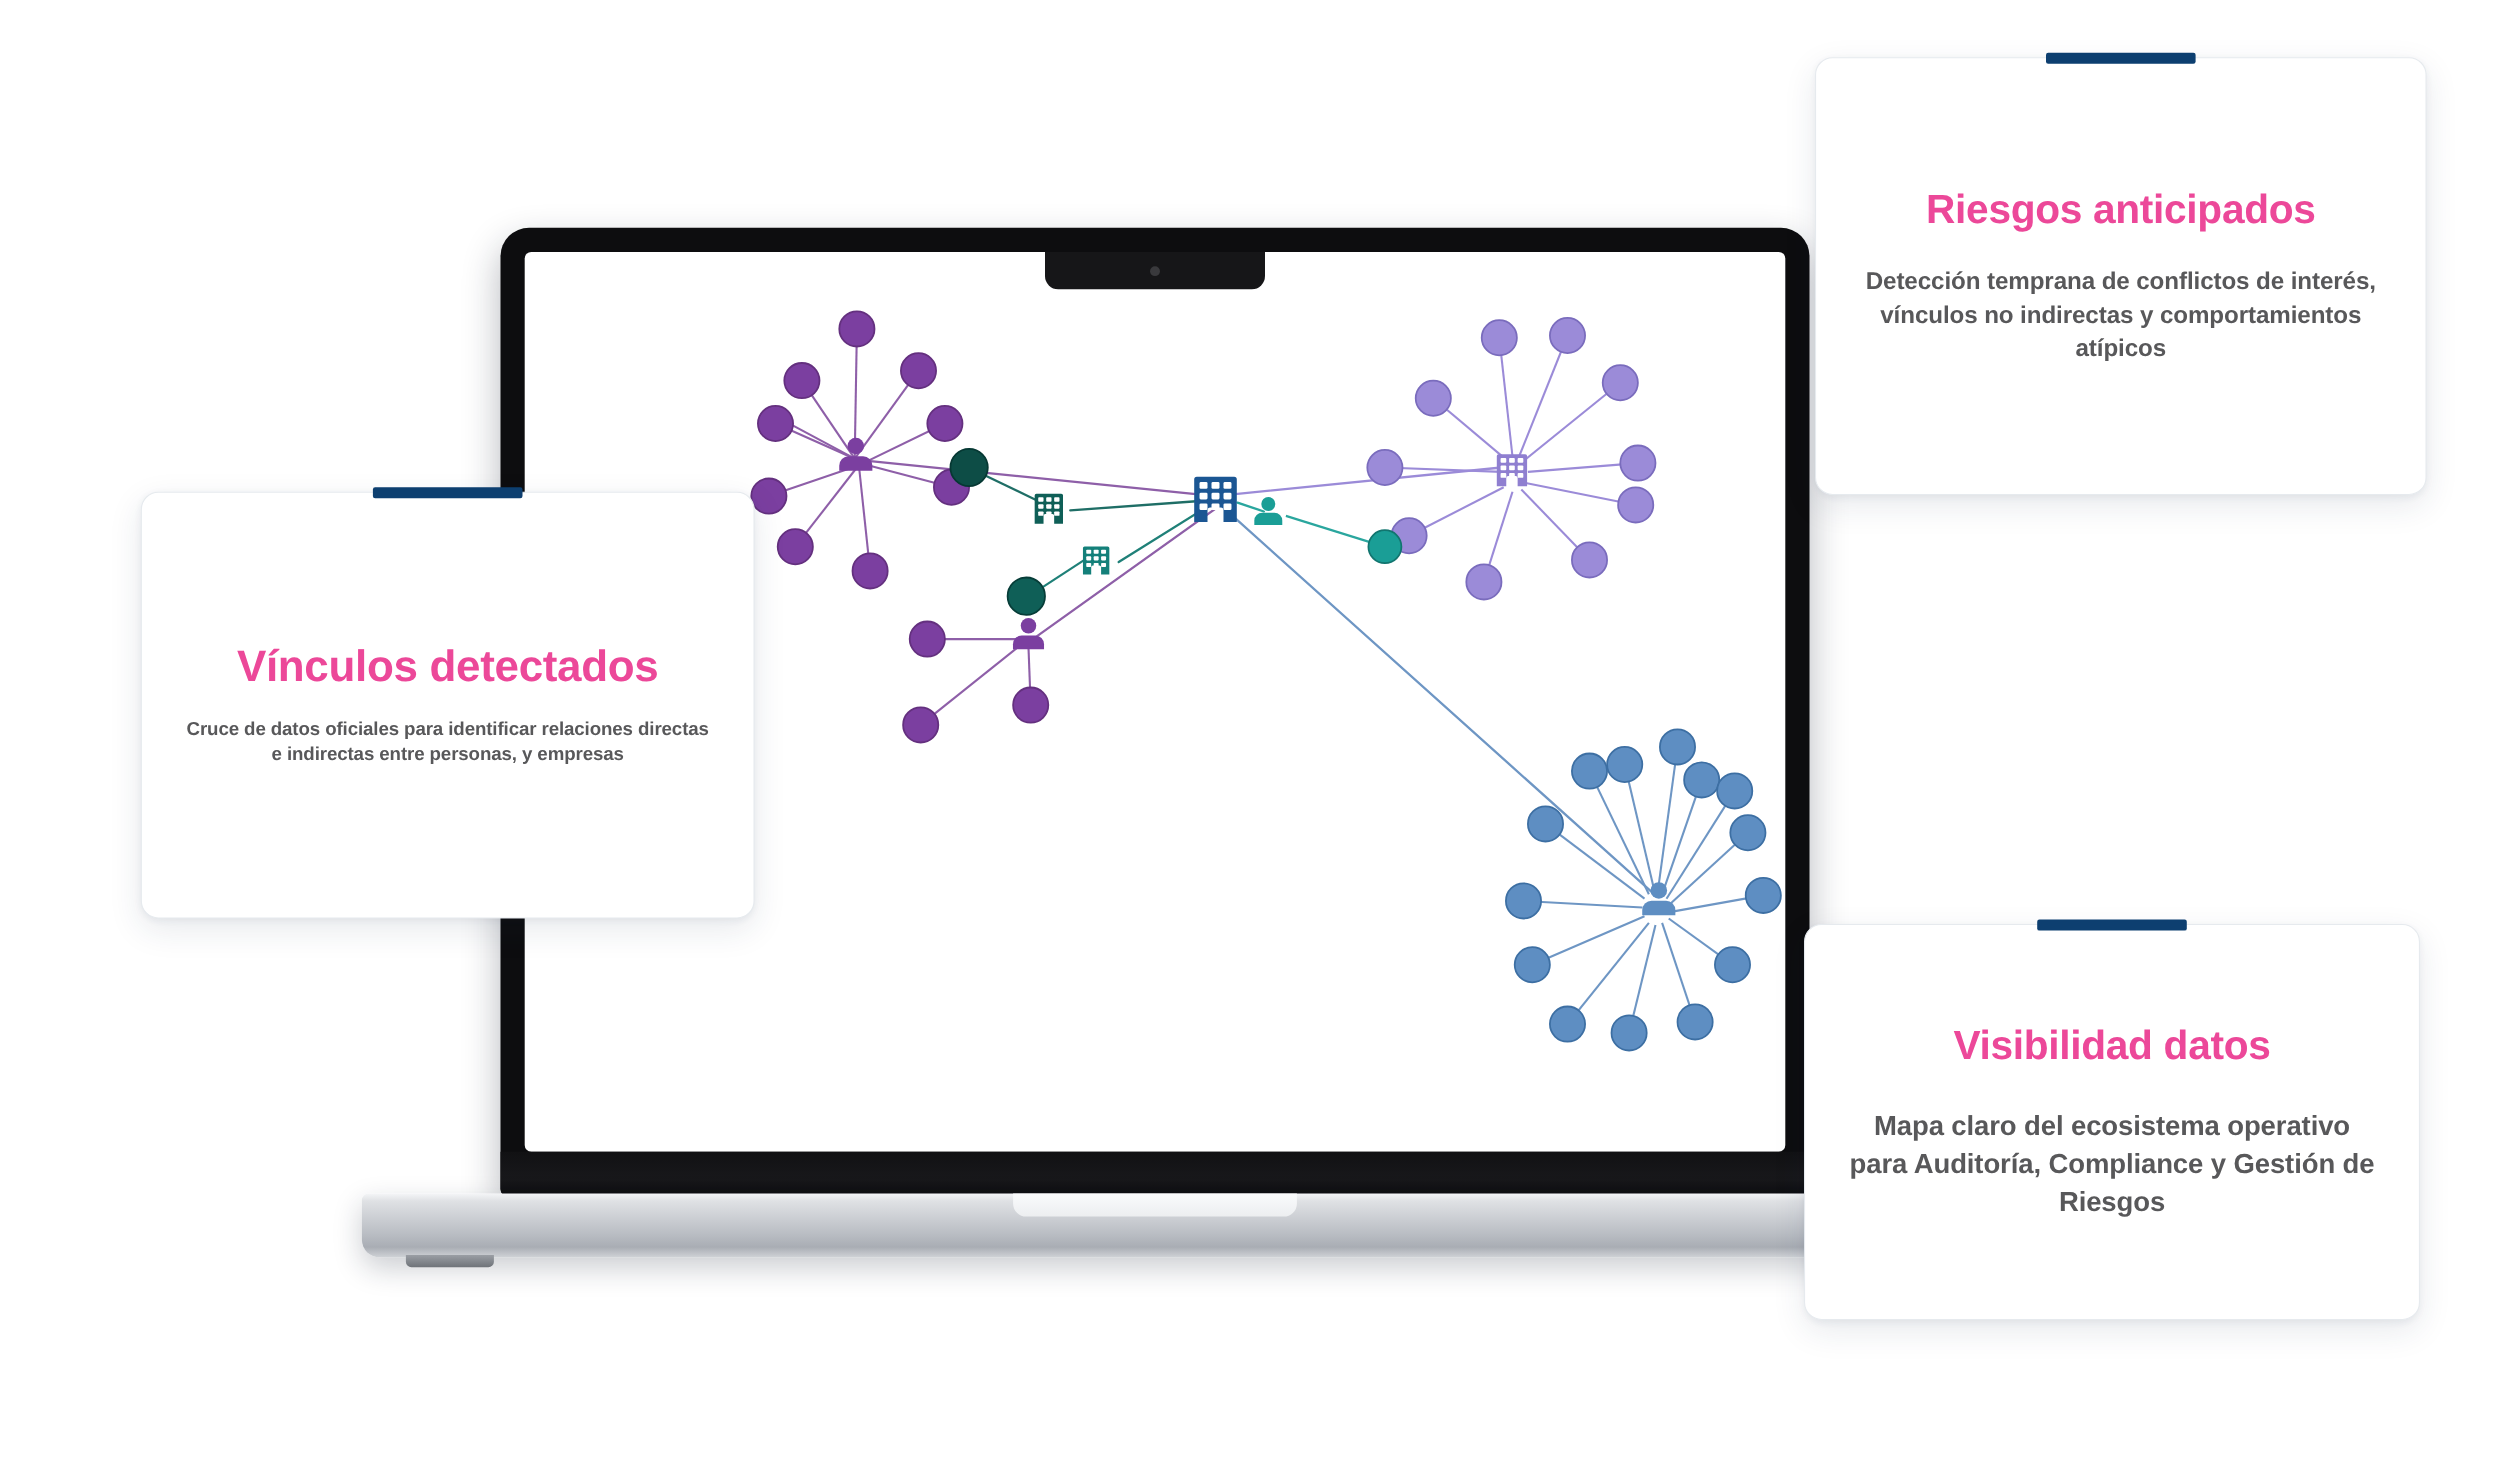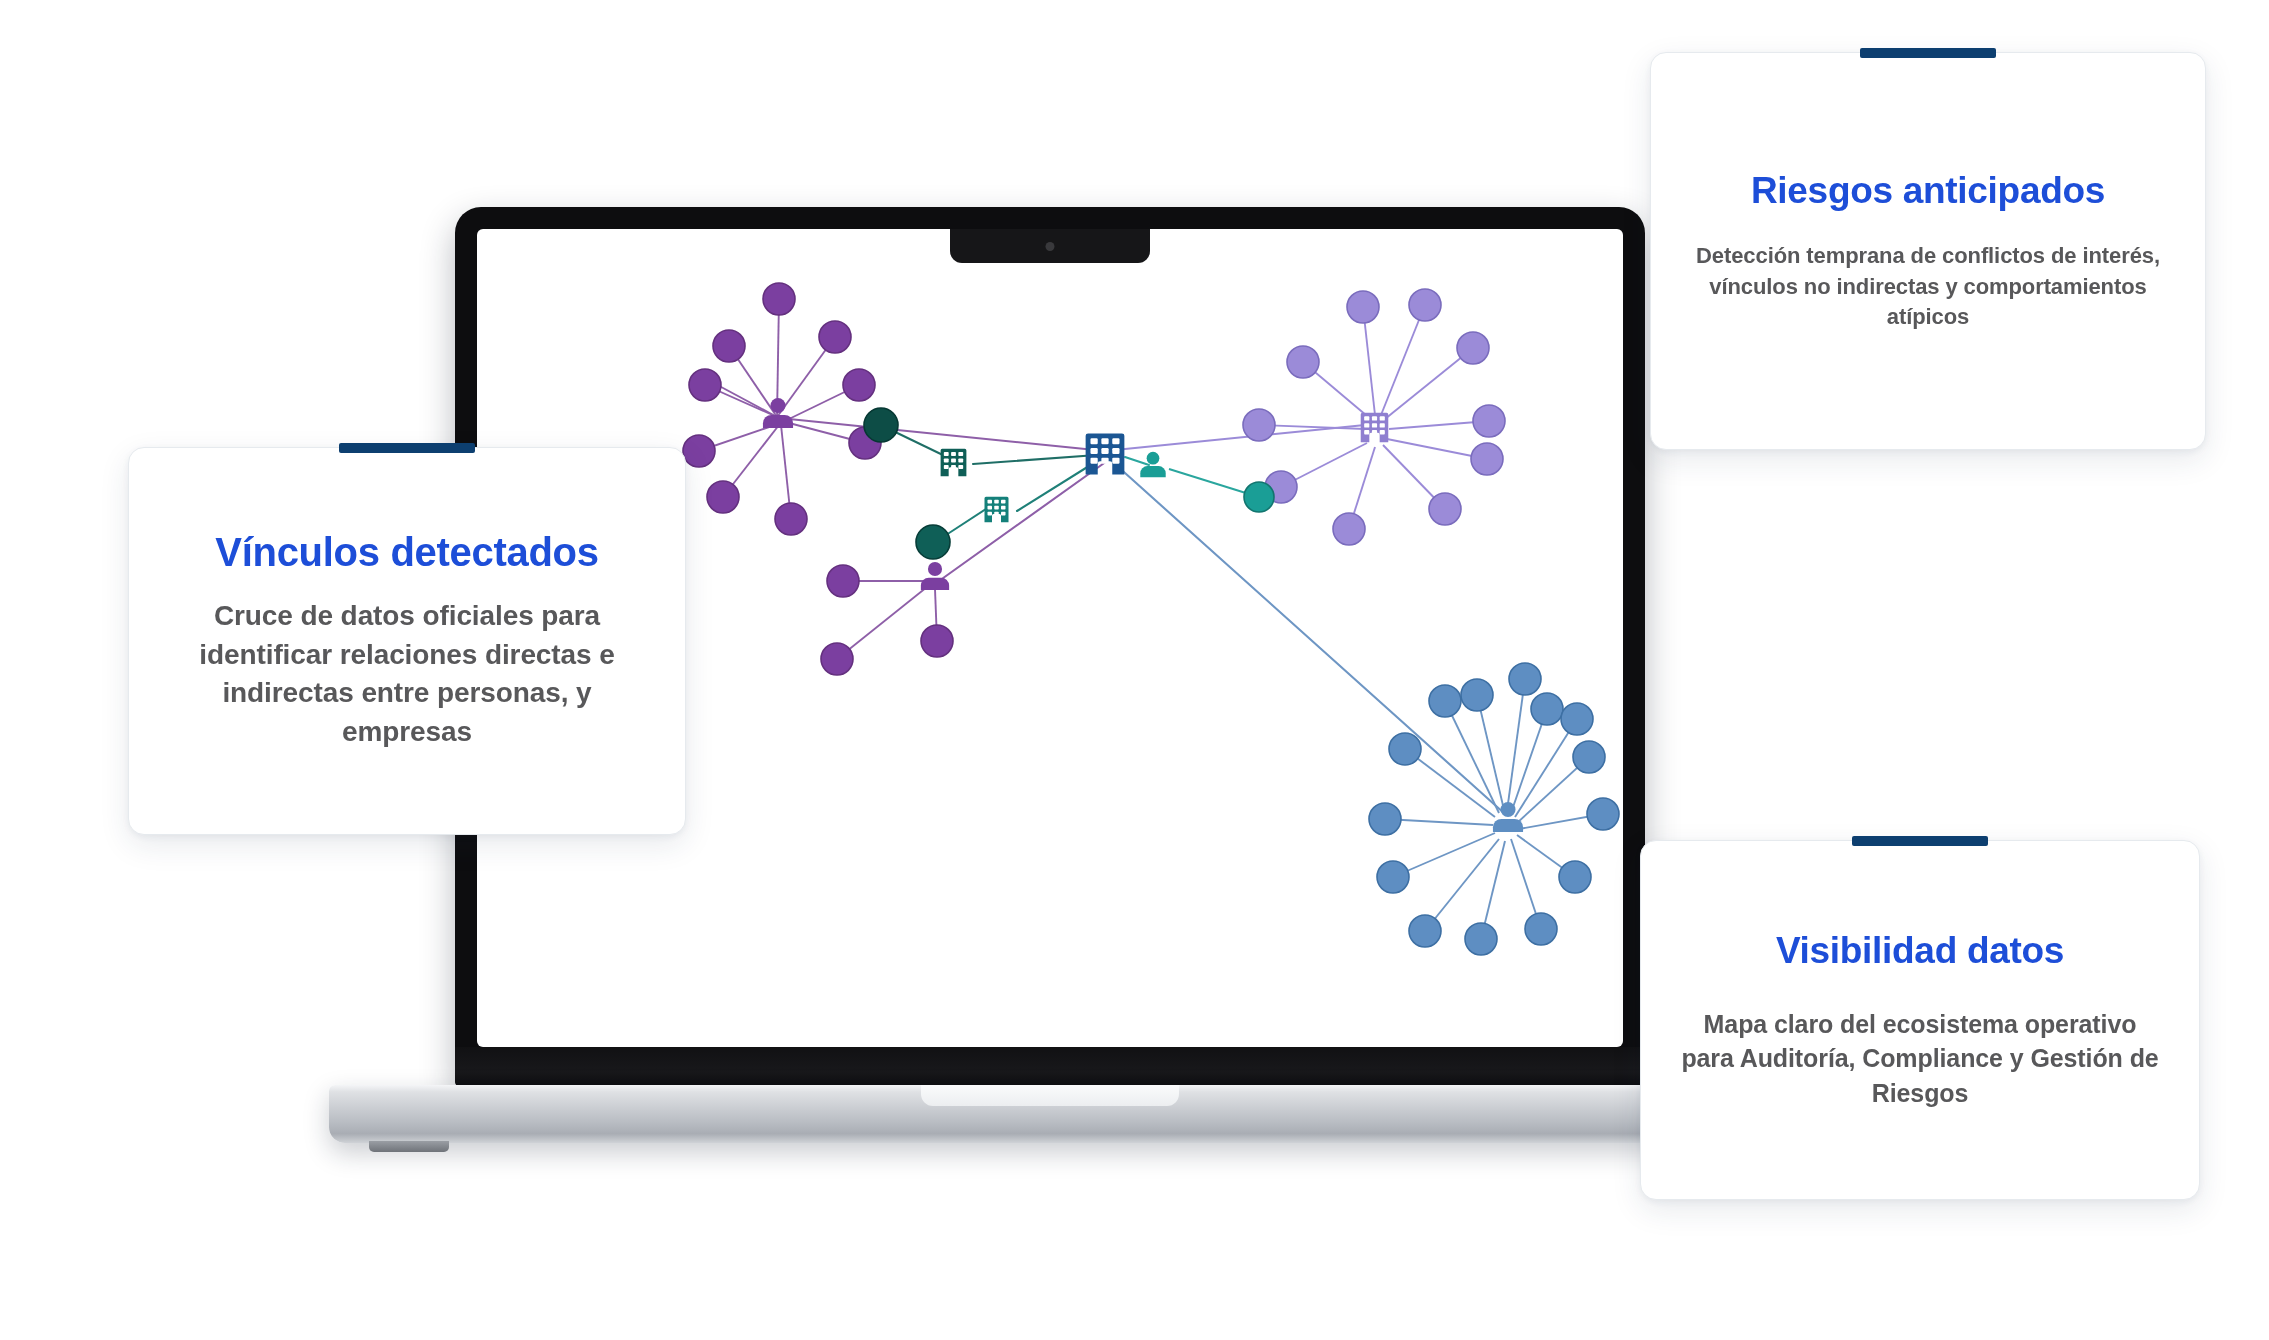--- a/index.html
+++ b/index.html
@@ -130,21 +130,21 @@
     position: absolute;
     top: -5px;
     left: 50%;
     transform: translateX(-50%);
     width: 136px;
     height: 10px;
     background: #0d3f70;
     border-radius: 2px;
   }
   .card-title {
-    color: #1d4ed8;
+    color: #ec4899;
     font-size: 37px;
     font-weight: bold;
     letter-spacing: -0.3px;
     text-align: right;
     margin: 0 0 16px 0;
     line-height: 1.12;
   }
   .card-body {
     color: #58585a;
     font-size: 22px;
@@ -155,21 +155,21 @@
     letter-spacing: -0.1px;
   }
 
   #card-vinculos {
     left: 128px;
     top: 447px;
     width: 558px;
     height: 388px;
   }
   #card-vinculos .card-title { font-size: 40px; margin-bottom: 22px; }
-  #card-vinculos .card-body { font-size: 28px; }
+  #card-vinculos .card-body { font-size: 17px; }
 
   #card-riesgos {
     left: 1650px;
     top: 52px;
     width: 556px;
     height: 398px;
   }
   #card-riesgos .card-title { margin-bottom: 30px; }
   #card-riesgos .card-body { font-size: 22px; }
 

